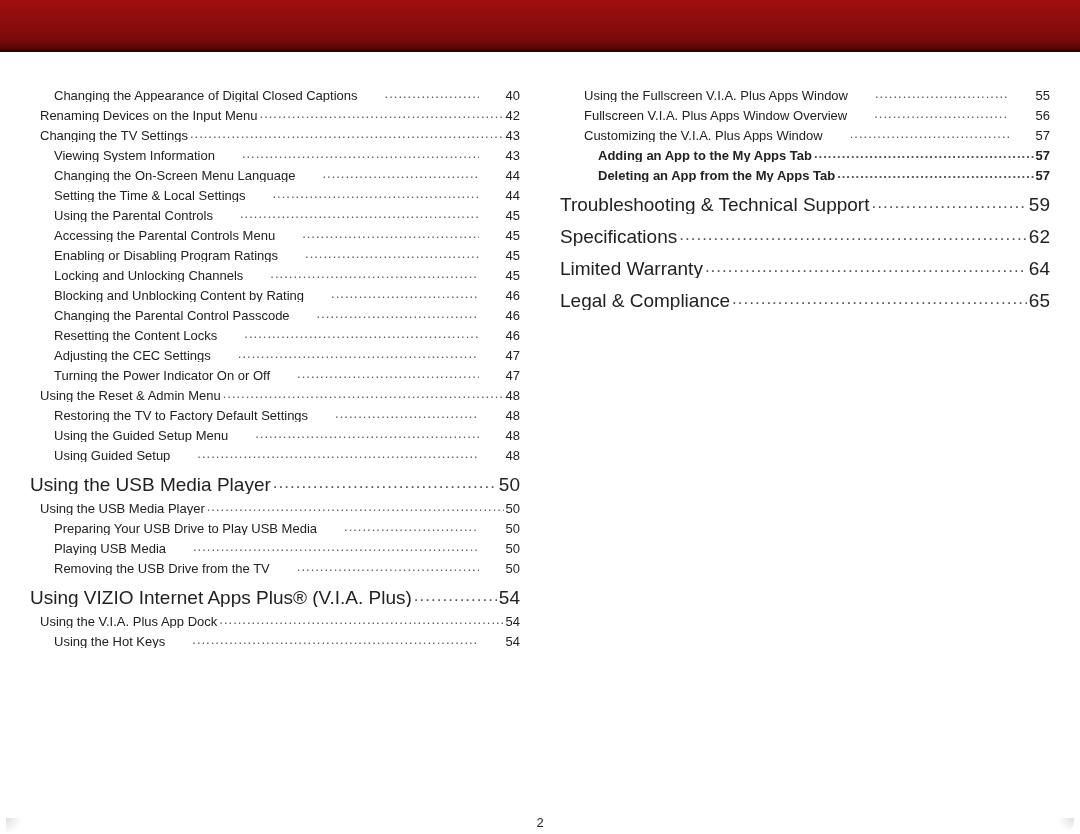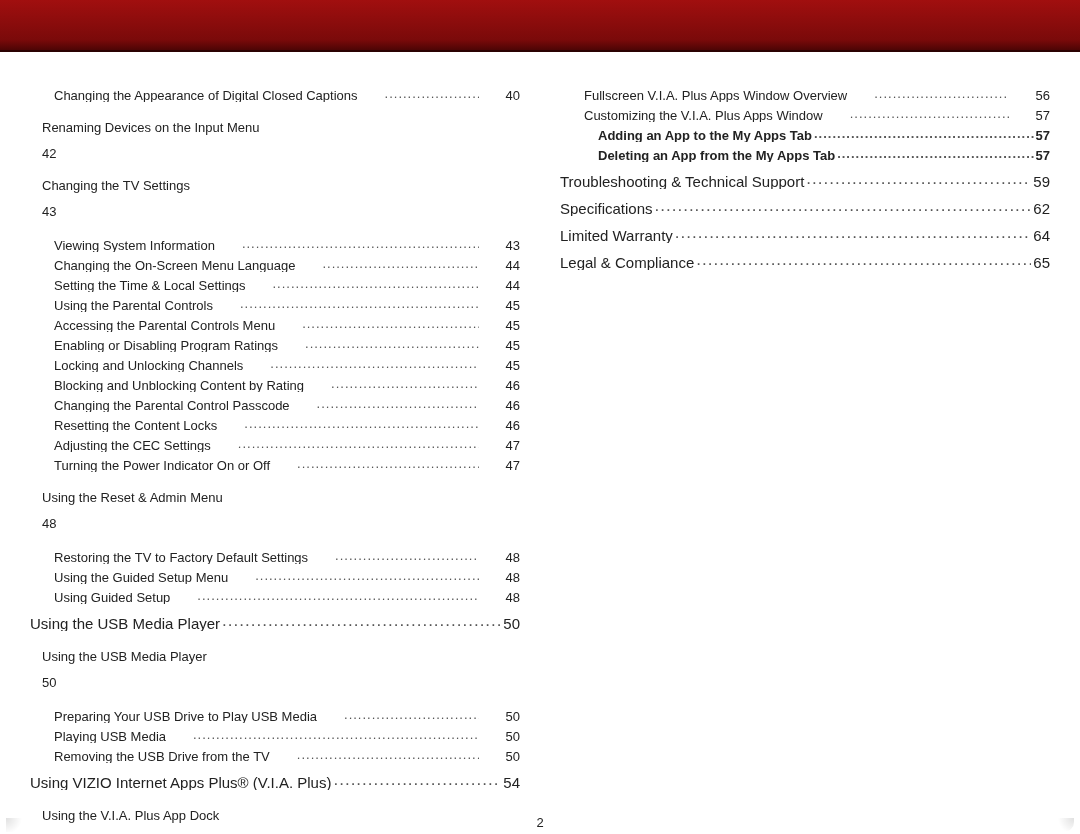--- a/index.html
+++ b/index.html
@@ -57,23 +57,23 @@
     left: 0;
     bottom: 0;
     color: #555;
     letter-spacing: 1px;
   }
   .toc-row .page-no {
     flex: 0 0 auto;
     text-align: center;
   }
 
-  .lvl-section { font-size: 15px; font-weight: 400; margin: 10px 0 6px 0; padding-left: 0; }
+  .lvl-section { font-size: 19px; font-weight: 400; margin: 10px 0 6px 0; padding-left: 0; }
   .lvl-section .leader::after { font-size: 17px; }
-  .lvl-0 { font-size: 13px; padding-left: 10px; margin: 19px 0; flex-direction: column; }
+  .lvl-0 { font-size: 13px; padding-left: 10px; margin: 5px 0; }
   .lvl-1 { font-size: 13px; padding-left: 24px; margin: 5px 0; gap: 25px; }
   .lvl-2 { font-size: 13px; padding-left: 38px; margin: 5px 0; font-weight: bold; }
 
   .page-number {
     position: absolute;
     bottom: 6px;
     left: 0;
     right: 0;
     text-align: center;
     font-size: 13px;
@@ -243,20 +243,25 @@
           <span class="page-no">54</span>
         </div>
         <div class="toc-row lvl-1">
           <span class="label">Using the Hot Keys</span>
           <span class="leader"></span>
           <span class="page-no">54</span>
         </div>
       </div>
     <div class="col" id="col-right">
         <div class="toc-row lvl-1">
+          <span class="label">Using the Fullscreen V.I.A. Plus Apps Window</span>
+          <span class="leader"></span>
+          <span class="page-no">55</span>
+        </div>
+        <div class="toc-row lvl-1">
           <span class="label">Fullscreen V.I.A. Plus Apps Window Overview</span>
           <span class="leader"></span>
           <span class="page-no">56</span>
         </div>
         <div class="toc-row lvl-1">
           <span class="label">Customizing the V.I.A. Plus Apps Window</span>
           <span class="leader"></span>
           <span class="page-no">57</span>
         </div>
         <div class="toc-row lvl-2">

